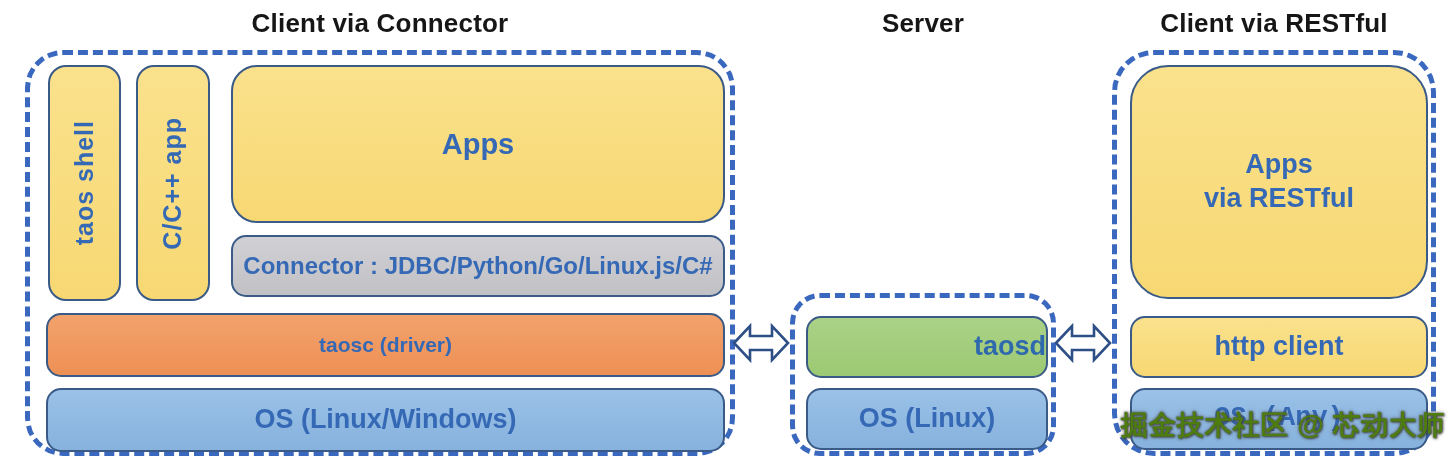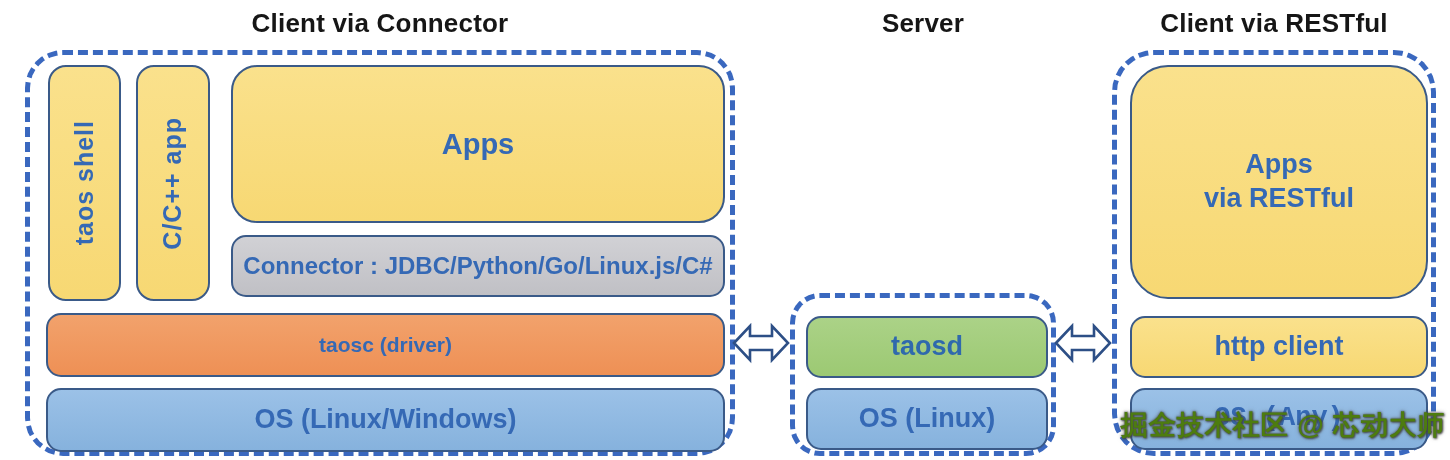--- a/index.html
+++ b/index.html
@@ -29,21 +29,21 @@
   .box {
     position: absolute;
     border: 2px solid #3a5a88;
     display: flex; align-items: center; justify-content: center;
     color: #3569b5; font-weight: bold; text-align: center;
     line-height: 1.25;
   }
   .yellow { background: linear-gradient(180deg, #fae18c 0%, #f7d873 100%); }
   .orange { background: linear-gradient(180deg, #f2a26c 0%, #ee9055 100%); }
   .blue   { background: linear-gradient(180deg, #9bc1e7 0%, #86b2dd 100%); }
-  .green  { background: linear-gradient(180deg, #abd287 0%, #9cc973 100%); }
+  .green  { background: linear-gradient(180deg, #abd287 0%, #9cc973 100%); justify-content: flex-end; }
   .gray   { background: linear-gradient(180deg, #d1d1d5 0%, #c0c0c5 100%); }
 
   
   .box-taos-shell { left: 18px;  top: 10px;  width: 73px;  height: 236px; border-radius: 18px; }
   .box-cpp-app    { left: 106px; top: 10px;  width: 74px;  height: 236px; border-radius: 18px; }
   .box-apps       { left: 201px; top: 10px;  width: 494px; height: 158px; border-radius: 26px; font-size: 29px; }
   .box-connector  { left: 201px; top: 180px; width: 494px; height: 62px;  border-radius: 15px; font-size: 24px; }
   .box-taosc      { left: 16px;  top: 258px; width: 679px; height: 64px;  border-radius: 15px; font-size: 21px; }
   .box-os-client  { left: 16px;  top: 333px; width: 679px; height: 64px;  border-radius: 15px; font-size: 27px; }
 

